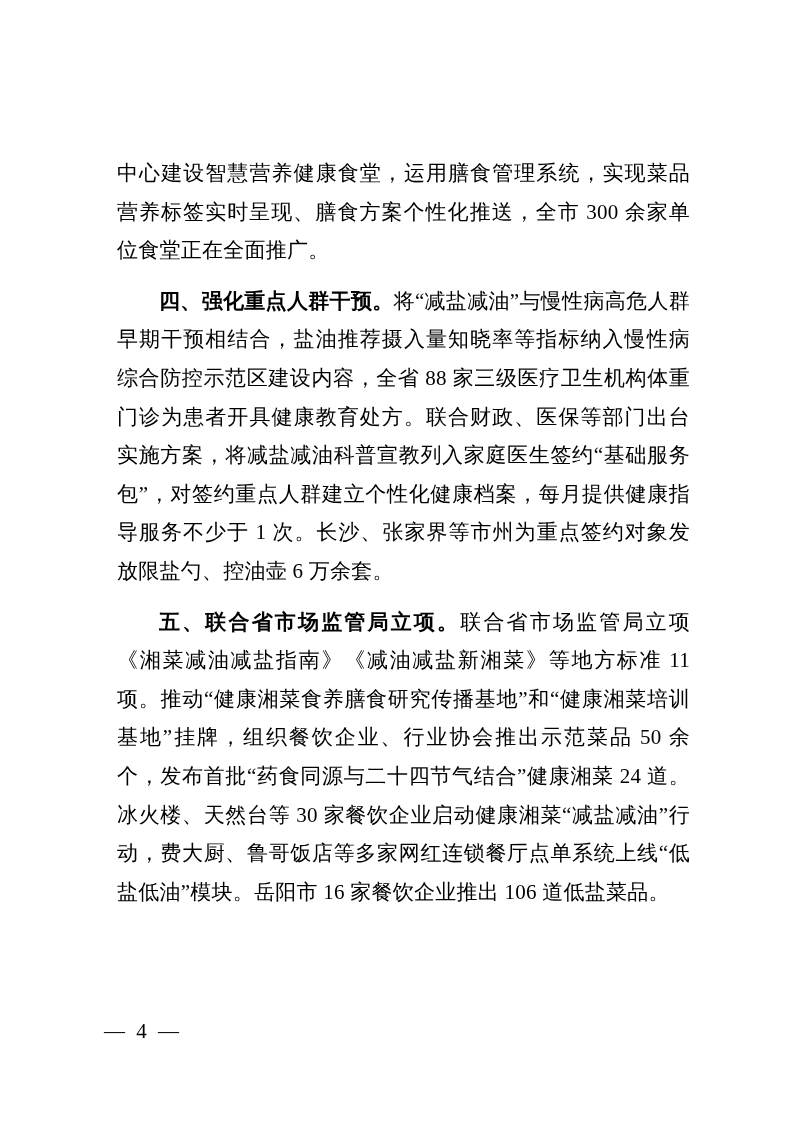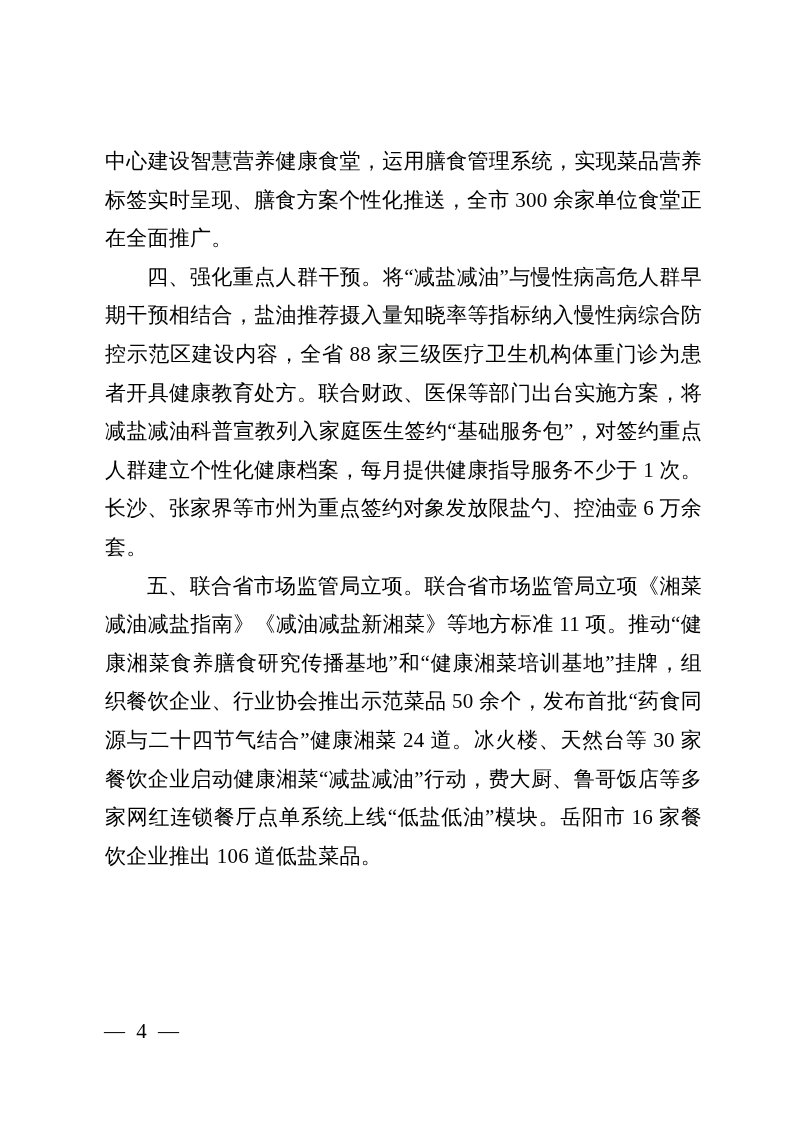--- a/index.html
+++ b/index.html
@@ -20,28 +20,28 @@
     position: absolute;
     left: 105px;
     top: 142px;
     width: 597px;
     font-size: 21px;
     line-height: 38.6px;
     letter-spacing: 0.25px;
     text-align: justify;
   }
   .para {
-    margin: 0;
+    margin: 12px;
     text-indent: 2em;
   }
   .para.continuation {
     text-indent: 0;
   }
   .section-heading {
-    font-weight: normal;
+    font-weight: bold;
     font-family: "Liberation Sans", "DejaVu Sans", sans-serif;
   }
   .page-footer {
     position: absolute;
     left: 104px;
     top: 1019px;
     font-size: 21px;
     letter-spacing: 3px;
     font-family: "Liberation Serif", "DejaVu Serif", serif;
   }

